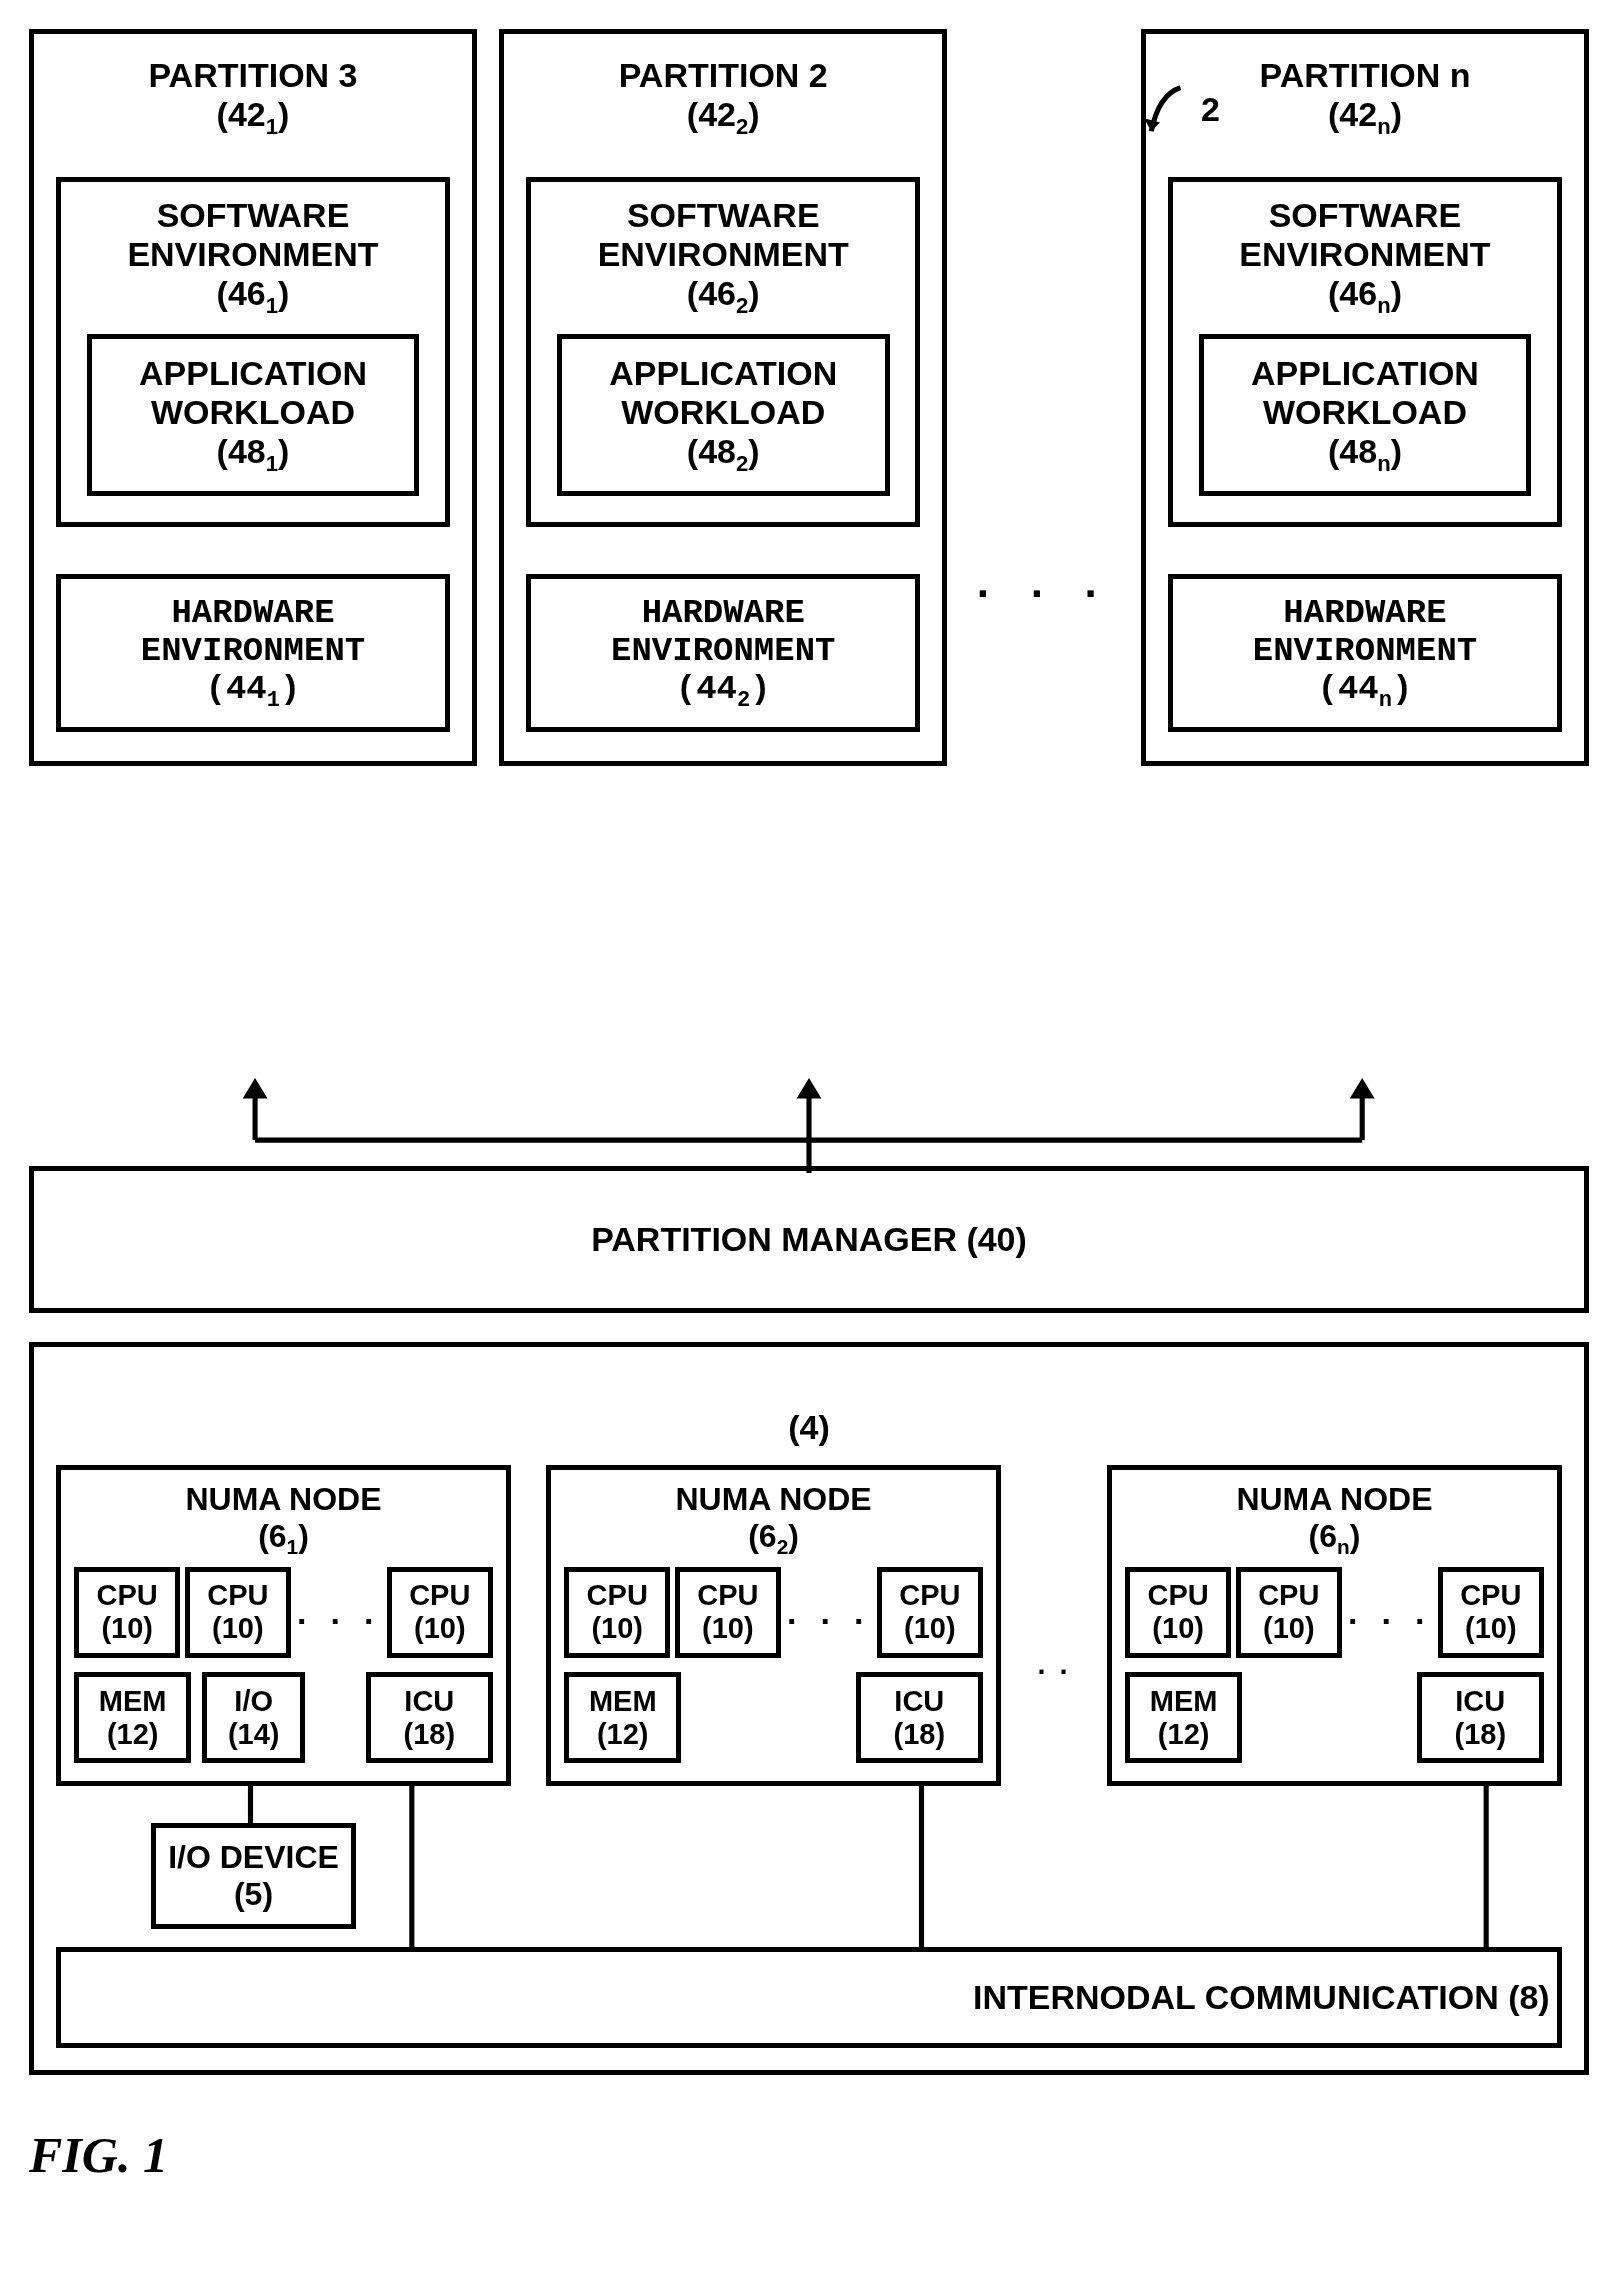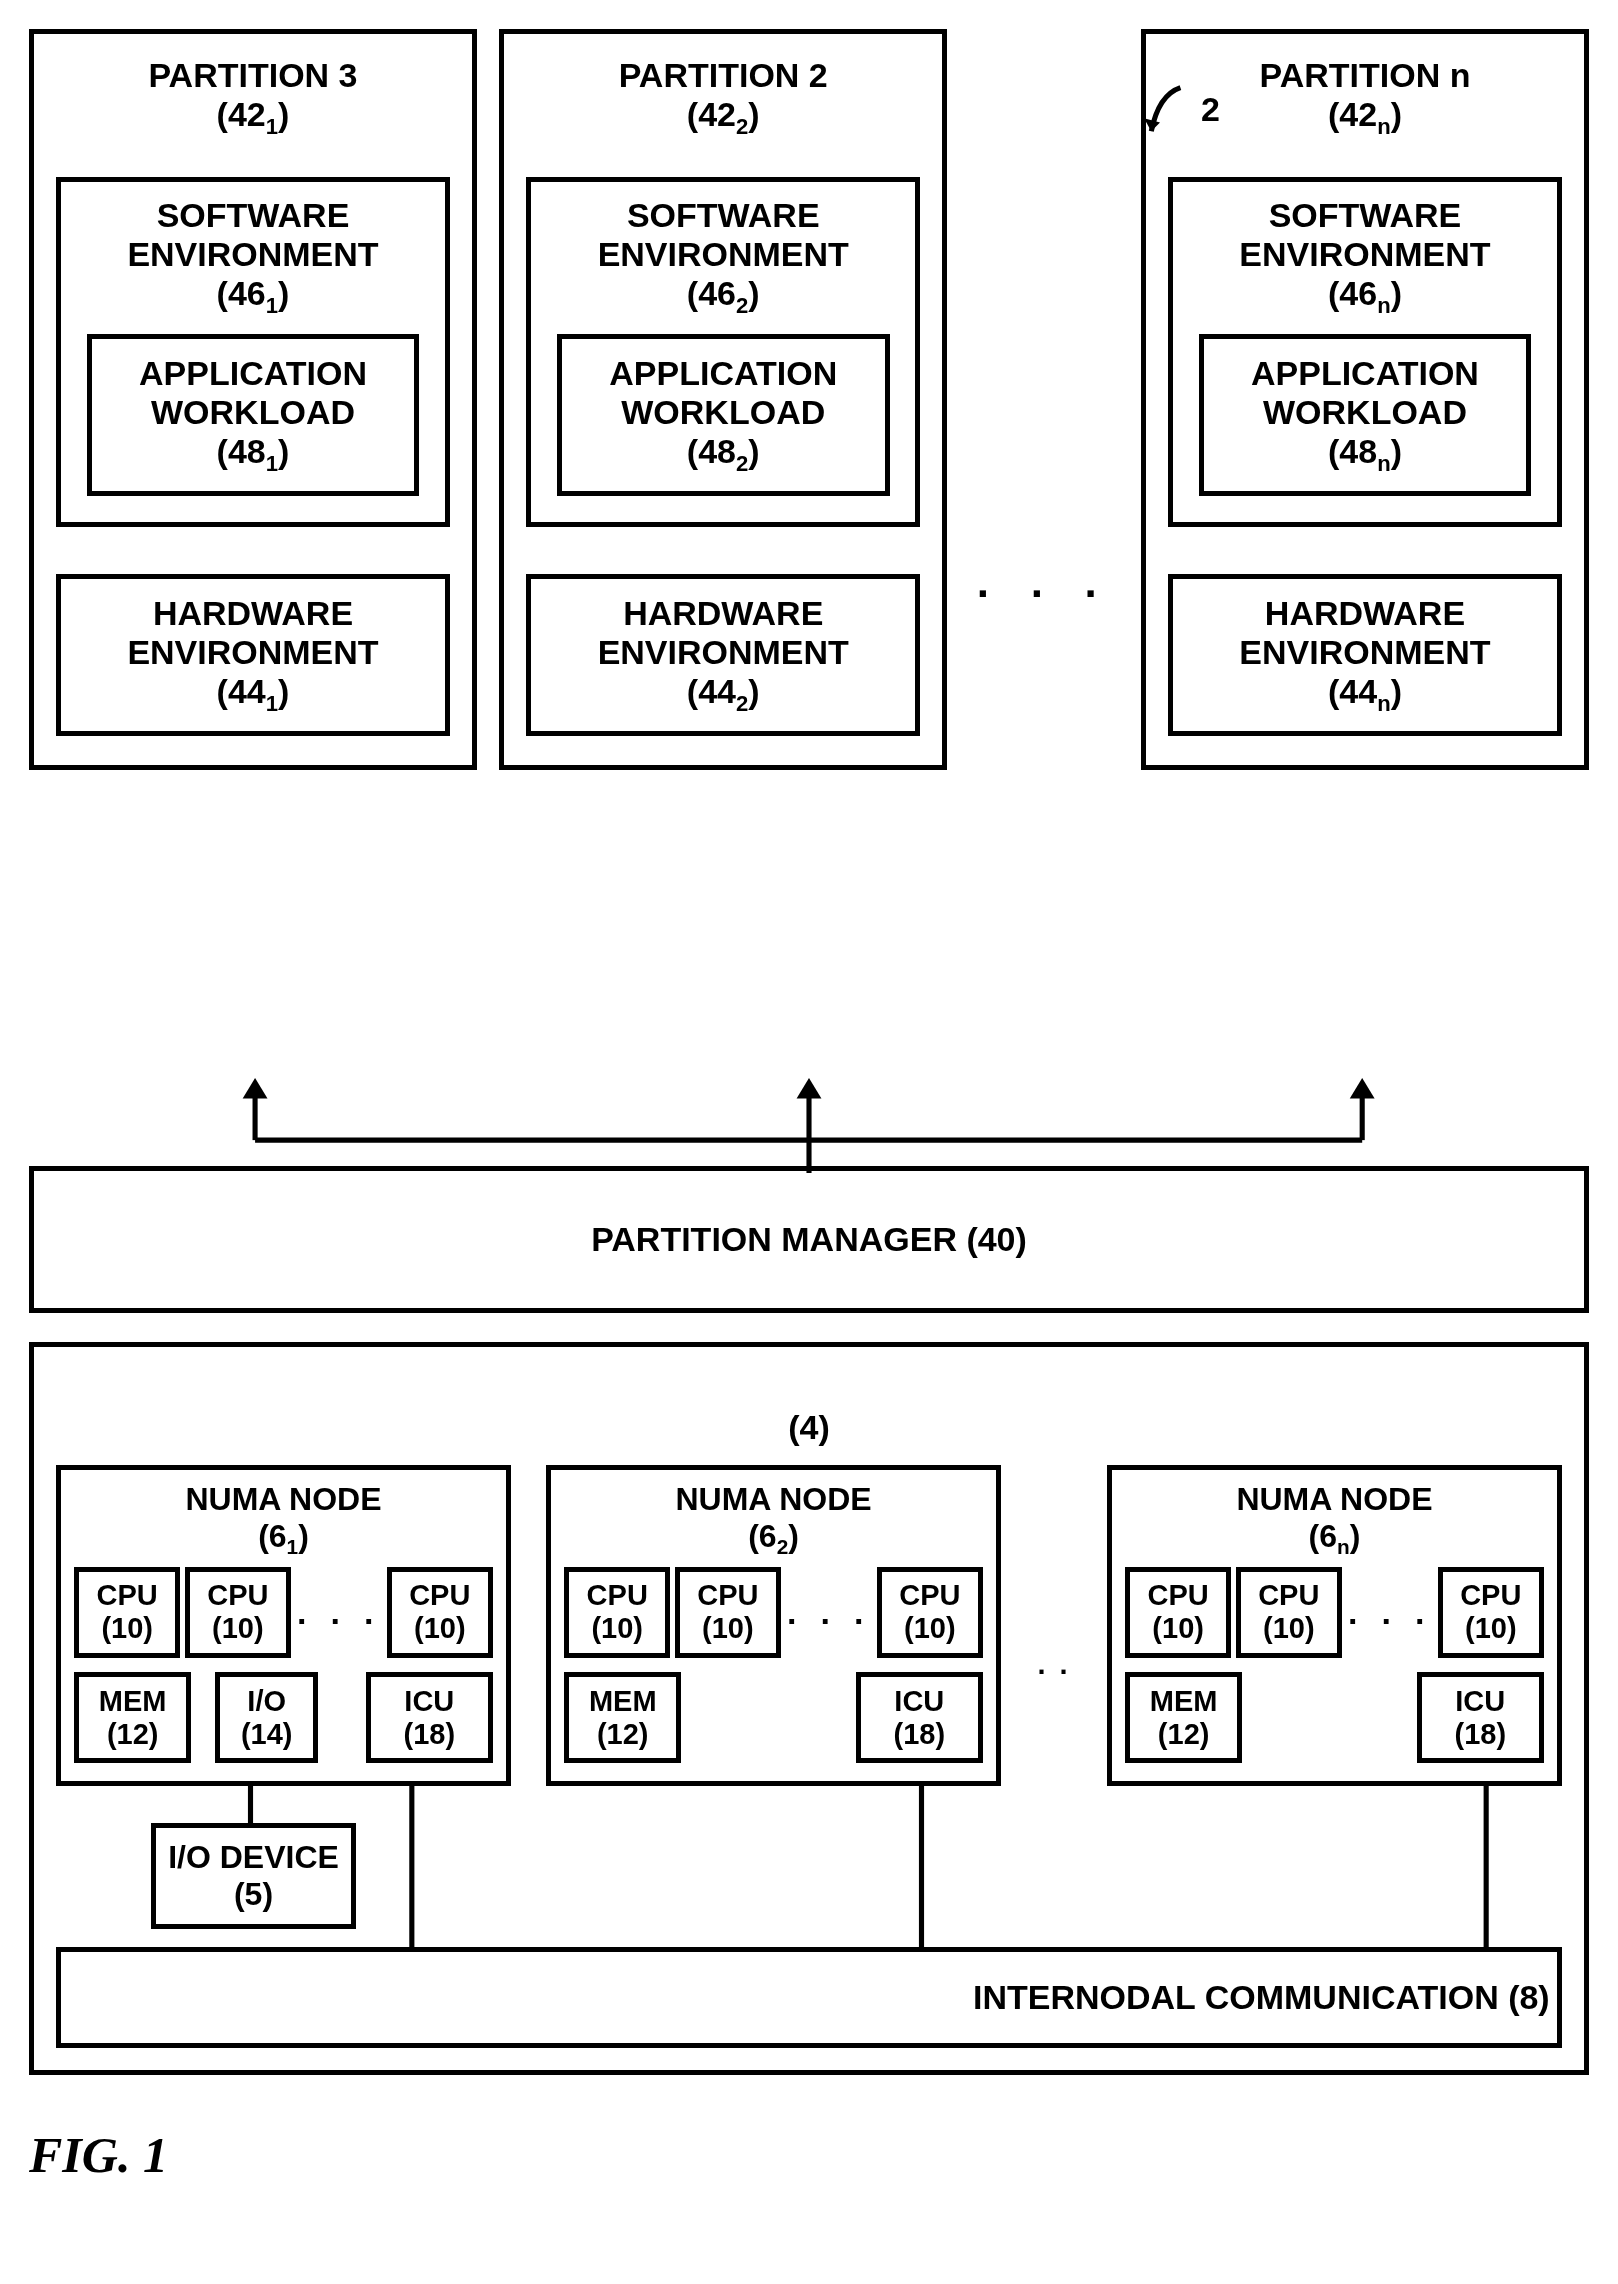--- a/index.html
+++ b/index.html
@@ -52,20 +52,21 @@
   .app-box {
     border: 5.1px solid #000;
     text-align: center;
     font-size: 34px;
     padding: 14.7px 7.3px;
     margin: 14.7px 18.3px 0 18.3px;
   }
   .hw-env {
     margin-top: 29px;
     margin-bottom: 0;
+    font-family: Liberation Mono, monospace;
   }
   .ellipsis-top {
     display: flex;
     align-items: center;
     justify-content: center;
     font-size: 44px;
     letter-spacing: 14.7px;
     padding: 0 7.3px;
     margin-top: 528px;
   }
@@ -136,21 +137,21 @@
     width: 106px;
   }
   .cpu-ellipsis {
     font-size: 34px;
     letter-spacing: 7.3px;
     padding: 0 1.5px;
   }
   .mem-row {
     display: flex;
     align-items: center;
-    gap: 24px;
+    gap: 11px;
   }
   .mem-box { width: 117px; }
   .io-box { width: 103px; }
   .icu-box { width: 127px; margin-left: auto; }
   .node-ellipsis {
     font-size: 29px;
     letter-spacing: 2.9px;
     display: flex;
     align-items: center;
     margin-top: 183px;

